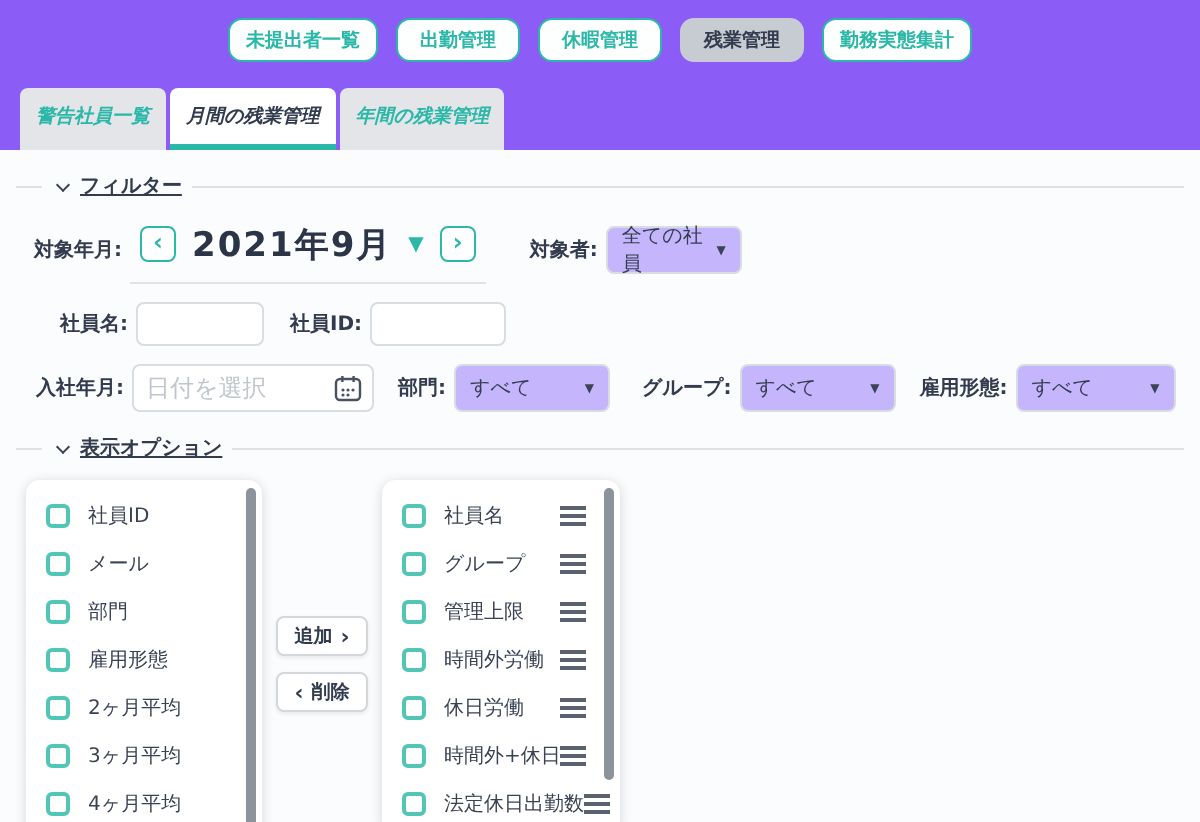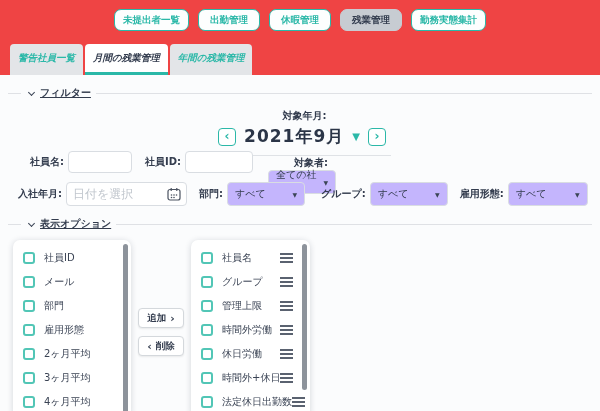--- a/index.html
+++ b/index.html
@@ -1,20 +1,20 @@
 <!DOCTYPE html>
 <html><head>
 <meta charset="utf-8">
 <style>
   * { margin:0; padding:0; box-sizing:border-box; }
   html,body { width:600px; height:411px; overflow:hidden; }
   body { font-family:"DejaVu Sans","Liberation Sans",sans-serif; background:#fbfcfd; position:relative; }
 
   
-  .top-strip { background:#ef4444; }
+  .top-strip { background:#8b5cf6; }
   .nav-row { display:flex; justify-content:center; gap:9px; padding:9px 0 13px 0; }
   .nav-btn { min-width:62px; height:22px; padding:0 8px; border:1px solid #2bb8a8; border-radius:7px;
              background:#fdfefe; color:#2bb8a8; font-size:9.5px; font-weight:700;
              display:flex; align-items:center; justify-content:center; cursor:pointer; }
   .nav-btn.selected { background:#c7ccd2; border-color:#c7ccd2; color:#333c4e; }
 
   .tab-row { display:flex; gap:2px; padding-left:10px;font-style:italic; }
   .tab { height:31px; padding:0 8px; display:flex; align-items:center; background:#e3e5e8;
          color:#2bb8a8; font-size:9.5px; font-weight:700; border-radius:4px 4px 0 0;
          border-bottom:3px solid transparent; cursor:pointer; }
@@ -25,21 +25,21 @@
 
   .sec-head { display:flex; align-items:center; gap:5px; margin-top:12px; height:12px; }
   .dash { width:13px; height:1px; background:#dfe1e5; }
   .chev-down { width:5px; height:5px; border-left:1.5px solid #3a4455; border-bottom:1.5px solid #3a4455;
                transform:rotate(-45deg); margin:-2px 1px 0 3px; }
   .sec-title { font-size:10px; font-weight:700; color:#333c4e;text-decoration:underline; }
   .sec-line { flex:1; height:1px; background:#dfe1e5; }
 
   .flabel { font-size:10px; font-weight:700; color:#333c4e; white-space:nowrap; }
 
-  .frow1 { display:flex; align-items:center; margin-top:10px; height:32px;flex-direction:column; }
+  .frow1 { display:flex; align-items:center; margin-top:10px; height:32px; }
   .month-group { display:flex; align-items:center; gap:8px; margin-left:4px; padding:2px 5px 7px 5px;
                  border-bottom:1px solid #dfe2e6; }
   .nav-sq { width:18px; height:18px; border:1px solid #2bb8a8; border-radius:4px; background:#fff;
             color:#2bb8a8; font-size:12px; font-weight:700; display:flex; align-items:center;
             justify-content:center; cursor:pointer; line-height:1; padding-bottom:2px; }
   .month-text { font-size:17px; font-weight:700; color:#2b3547; letter-spacing:1px; cursor:pointer; }
   .month-caret { color:#2bb8a8; font-size:10px; cursor:pointer; }
 
   .select { height:24px; border:1px solid #d9dde2; border-radius:4px; background:#c4b5fd;
             display:flex; align-items:center; justify-content:space-between; padding:0 7px;

